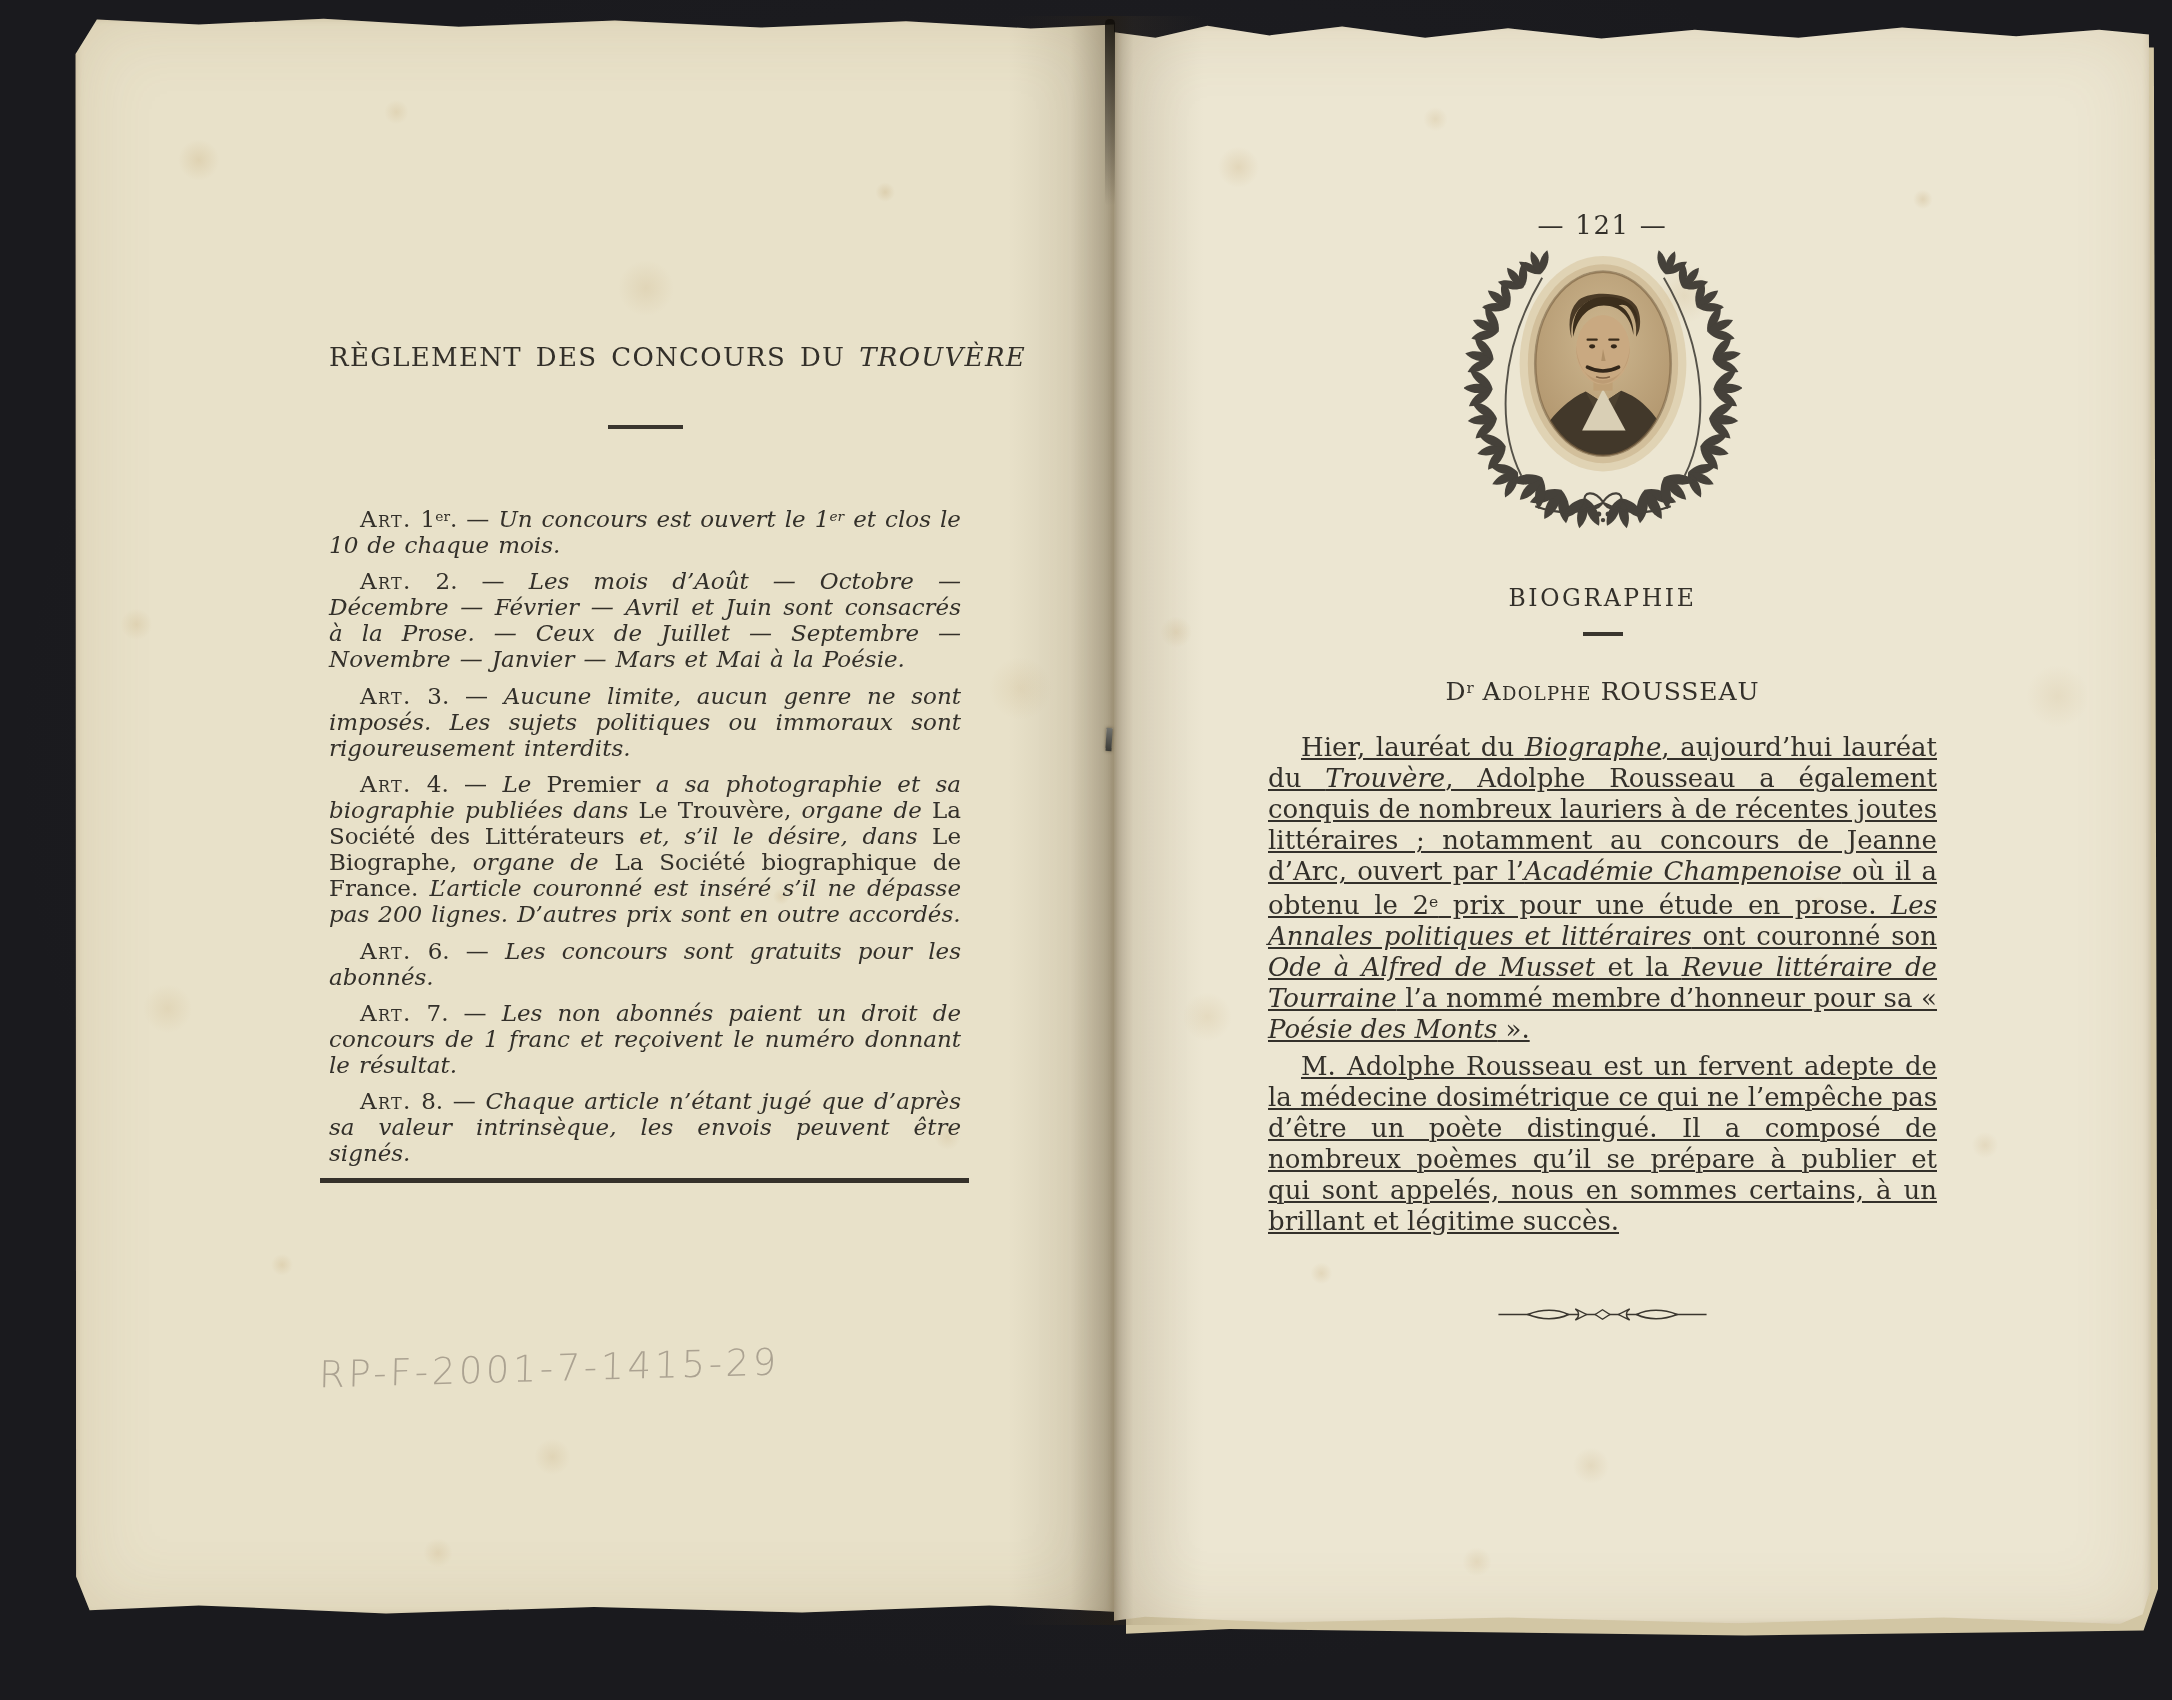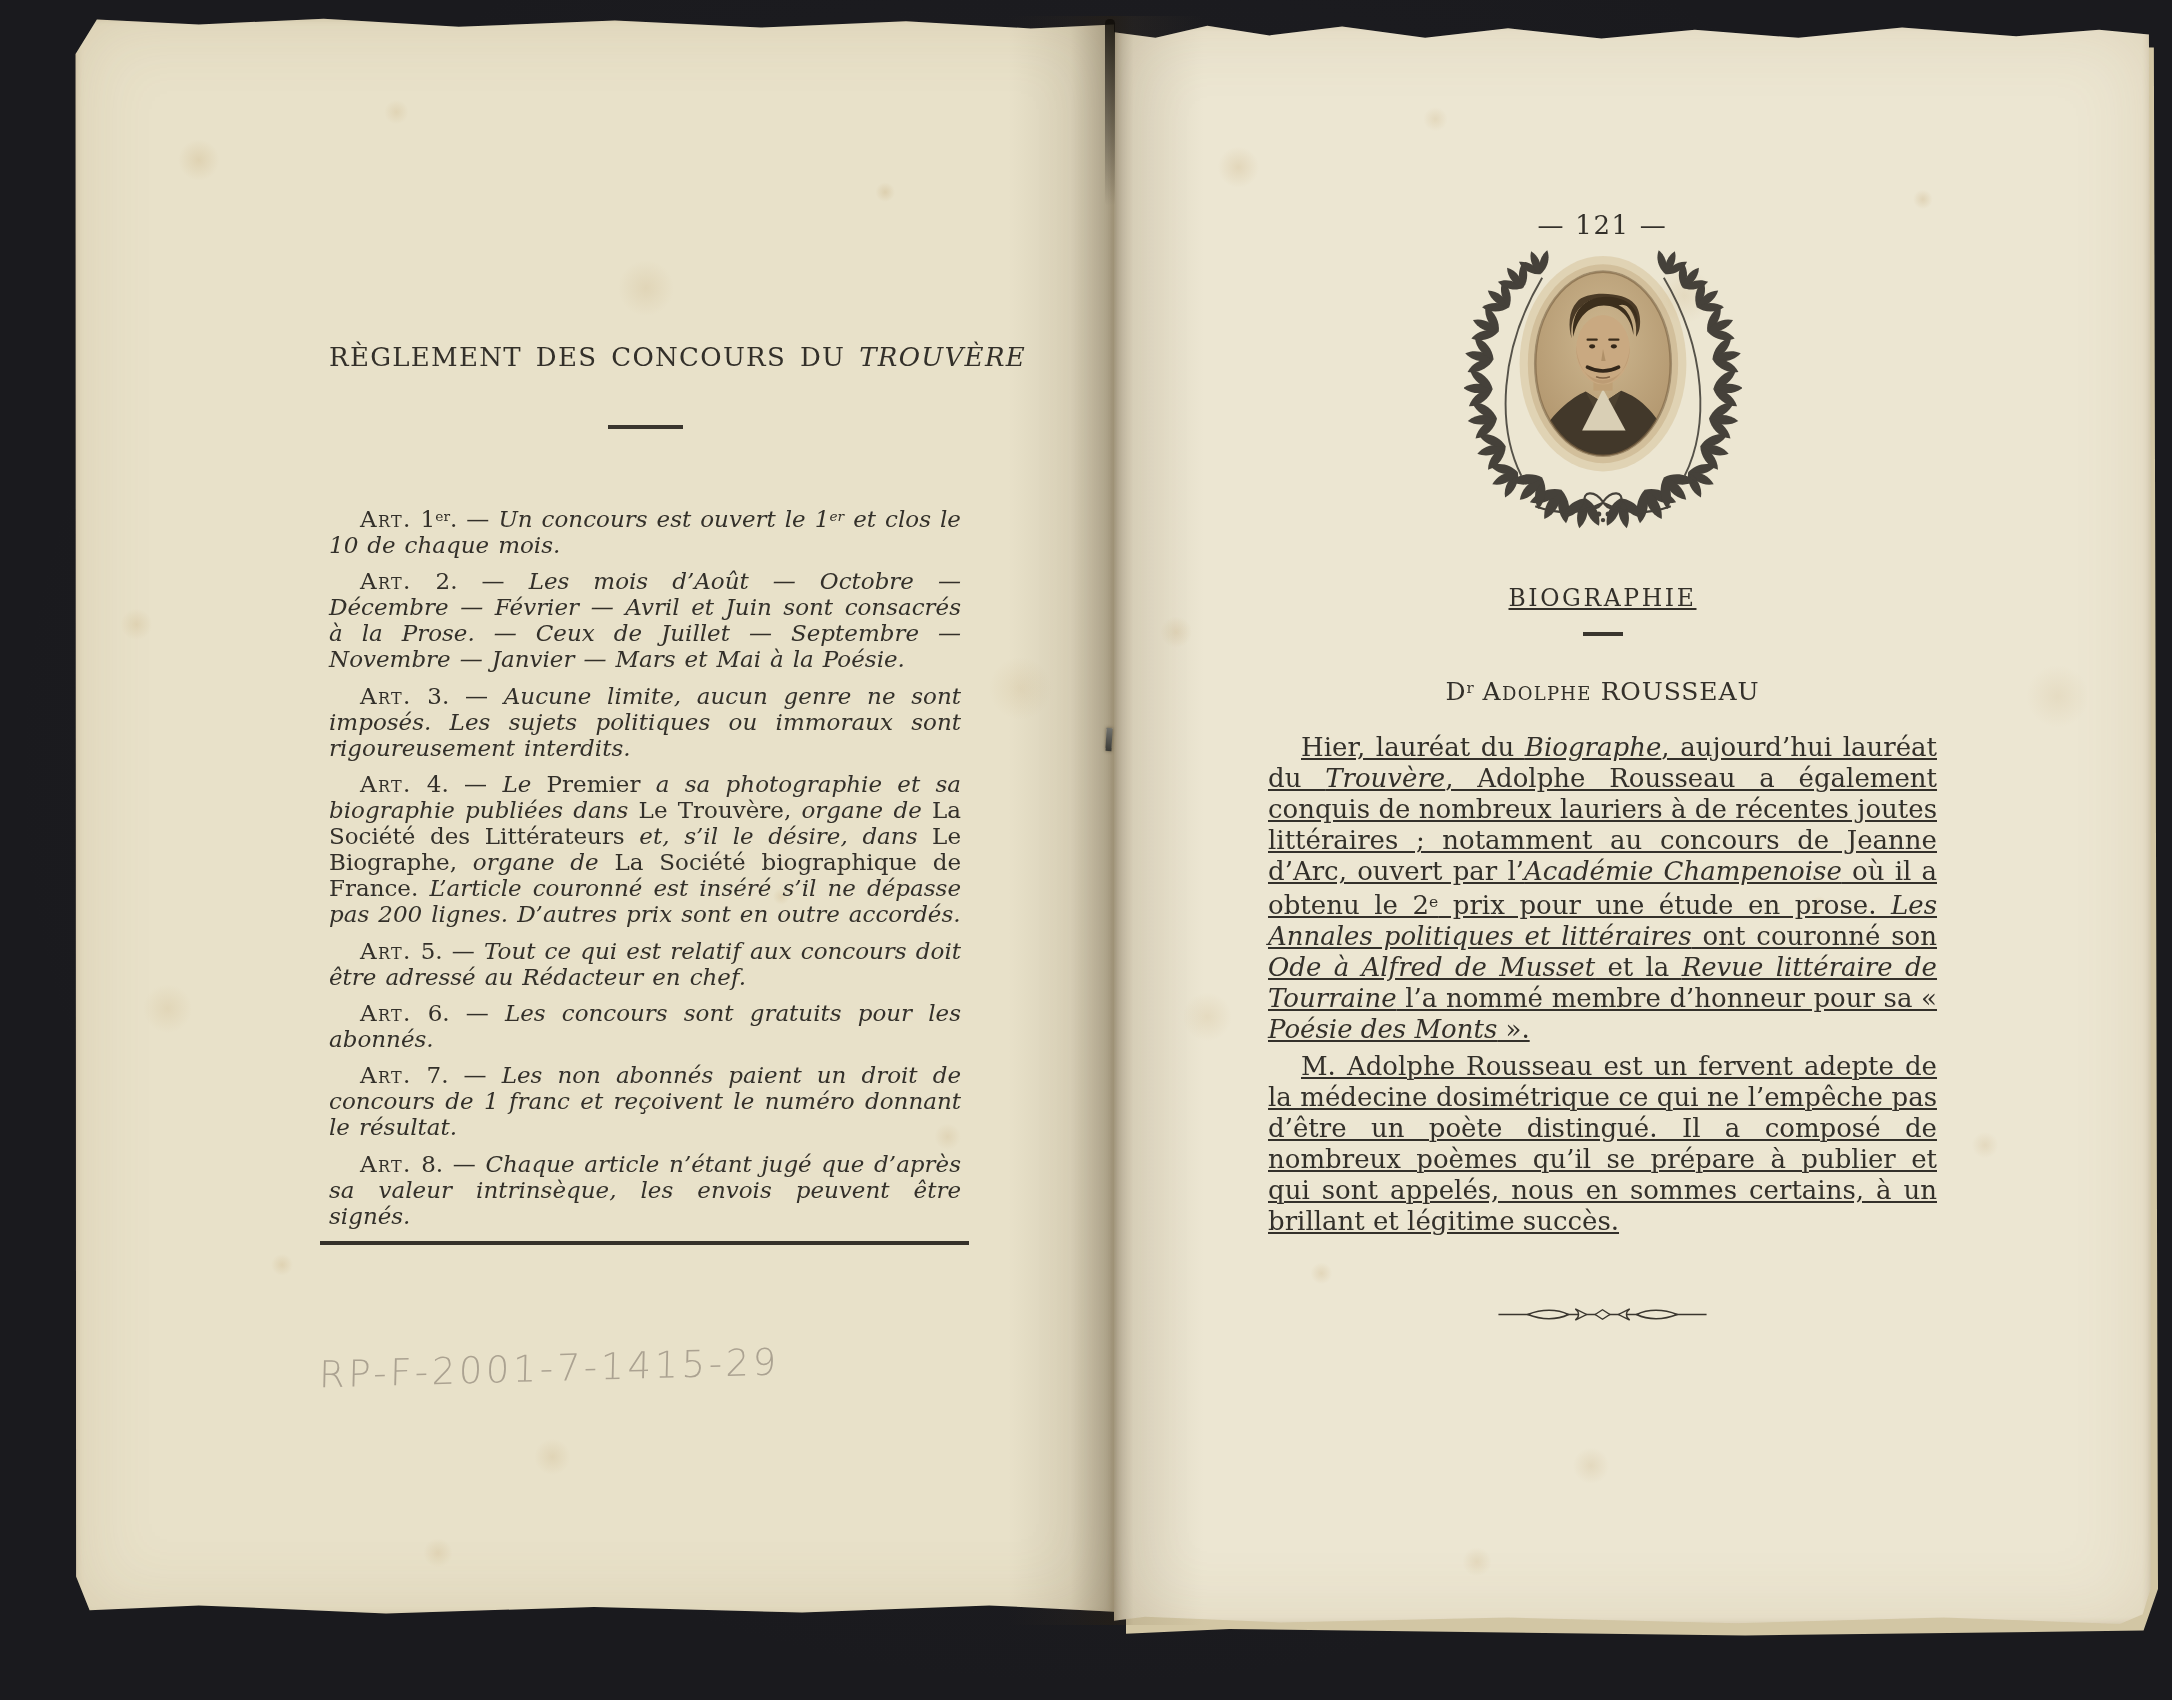--- a/index.html
+++ b/index.html
@@ -48,21 +48,21 @@
   .article{font-size:23px;line-height:26px;margin:0 0 10.4px;text-indent:31px;text-align:justify;word-spacing:1.7px;}
   .heavy-rule{width:649px;height:4.3px;background:#35312a;margin:12px 0 0 -8.7px;}
   .notes{margin-top:22.6px;}
   .note{font-size:23px;line-height:26.5px;margin:0;text-indent:26px;text-align:justify;word-spacing:1.7px;font-style:italic;}
   .pencil{position:absolute;left:245px;top:1331px;font-family:"DejaVu Sans","Liberation Sans",sans-serif;
     font-size:37px;color:var(--pencil,#a59c8c);letter-spacing:3.5px;transform:rotate(-1.6deg) skewX(-3deg);opacity:.9;font-weight:300;}
   
   .col-right{position:absolute;left:154px;top:0;width:669px;}
   .page-number{margin-top:187px;text-align:center;font-size:26px;letter-spacing:1.7px;line-height:31px;}
   .wreath-wrap{width:278px;height:287px;margin:7px auto 0;}
-  .bio-heading{margin-top:49px;text-align:center;font-size:23.5px;letter-spacing:2.6px;line-height:29.5px;text-decoration:underline;}
+  .bio-heading{margin-top:49px;text-align:center;font-size:23.5px;letter-spacing:2.6px;line-height:29.5px;}
   .bio-rule{width:40px;height:3.5px;background:#3a362e;margin:19px auto 0;}
   .subject{margin-top:37px;text-align:center;font-size:25px;line-height:31px;letter-spacing:0.9px;}
   .bio-paras{margin-top:26px;}
   .bio-para{font-size:26px;line-height:31px;margin:0 0 5.2px;text-indent:33px;text-align:justify;text-decoration:underline;}
   .signature{margin-top:21px;text-align:right;padding-right:130px;font-size:25px;letter-spacing:0.9px;}
   .divider{display:block;margin:68px auto 0;}
   
   .seg-i{font-style:italic;}
   .seg-sc{font-variant:small-caps;letter-spacing:1.3px;}
   .seg-sup{font-size:.6em;vertical-align:.45em;letter-spacing:0;}
@@ -79,21 +79,20 @@
 
   <div class="page page-left">
     <div class="col-left">
       <div class="reg-title"><span>RÈGLEMENT DES CONCOURS DU </span><span class="seg-i">TROUVÈRE</span></div>
       <div class="title-rule"></div>
       <div class="articles">
         <p class="article"><span class="seg-sc">Art.</span><span> 1</span><span class="seg-sup">er</span><span>. — </span><span class="seg-i">Un concours est ouvert le 1</span><span class="seg-i seg-sup">er</span><span class="seg-i"> et clos le 10 de chaque mois.</span></p>
         <p class="article"><span class="seg-sc">Art.</span><span> 2. — </span><span class="seg-i">Les mois d’Août — Octobre — Décembre — Février — Avril et Juin sont consacrés à la Prose. — Ceux de Juillet — Septembre — Novembre — Janvier — Mars et Mai à la Poésie.</span></p>
         <p class="article"><span class="seg-sc">Art.</span><span> 3. — </span><span class="seg-i">Aucune limite, aucun genre ne sont imposés. Les sujets politiques ou immoraux sont rigoureusement interdits.</span></p>
         <p class="article"><span class="seg-sc">Art.</span><span> 4. — </span><span class="seg-i">Le </span><span>Premier </span><span class="seg-i">a sa photographie et sa biographie publiées dans </span><span>Le Trouvère, </span><span class="seg-i">organe de </span><span>La Société des Littérateurs </span><span class="seg-i">et, s’il le désire, dans </span><span>Le Biographe, </span><span class="seg-i">organe de </span><span>La Société biographique de France. </span><span class="seg-i">L’article couronné est inséré s’il ne dépasse pas 200 lignes. D’autres prix sont en outre accordés.</span></p>
-        <p class="article"><span class="seg-sc">Art.</span><span> 5. — </span><span class="seg-i">Tout ce qui est relatif aux concours doit être adressé au Rédacteur en chef.</span></p>
         <p class="article"><span class="seg-sc">Art.</span><span> 6. — </span><span class="seg-i">Les concours sont gratuits pour les abonnés.</span></p>
         <p class="article"><span class="seg-sc">Art.</span><span> 7. — </span><span class="seg-i">Les non abonnés paient un droit de concours de 1 franc et reçoivent le numéro donnant le résultat.</span></p>
         <p class="article"><span class="seg-sc">Art.</span><span> 8. — </span><span class="seg-i">Chaque article n’étant jugé que d’après sa valeur intrinsèque, les envois peuvent être signés.</span></p>
       </div>
       <div class="heavy-rule"></div>
       <div class="notes">
       </div>
     </div>
     <div class="pencil">RP-F-2001-7-1415-29</div>
   </div>

